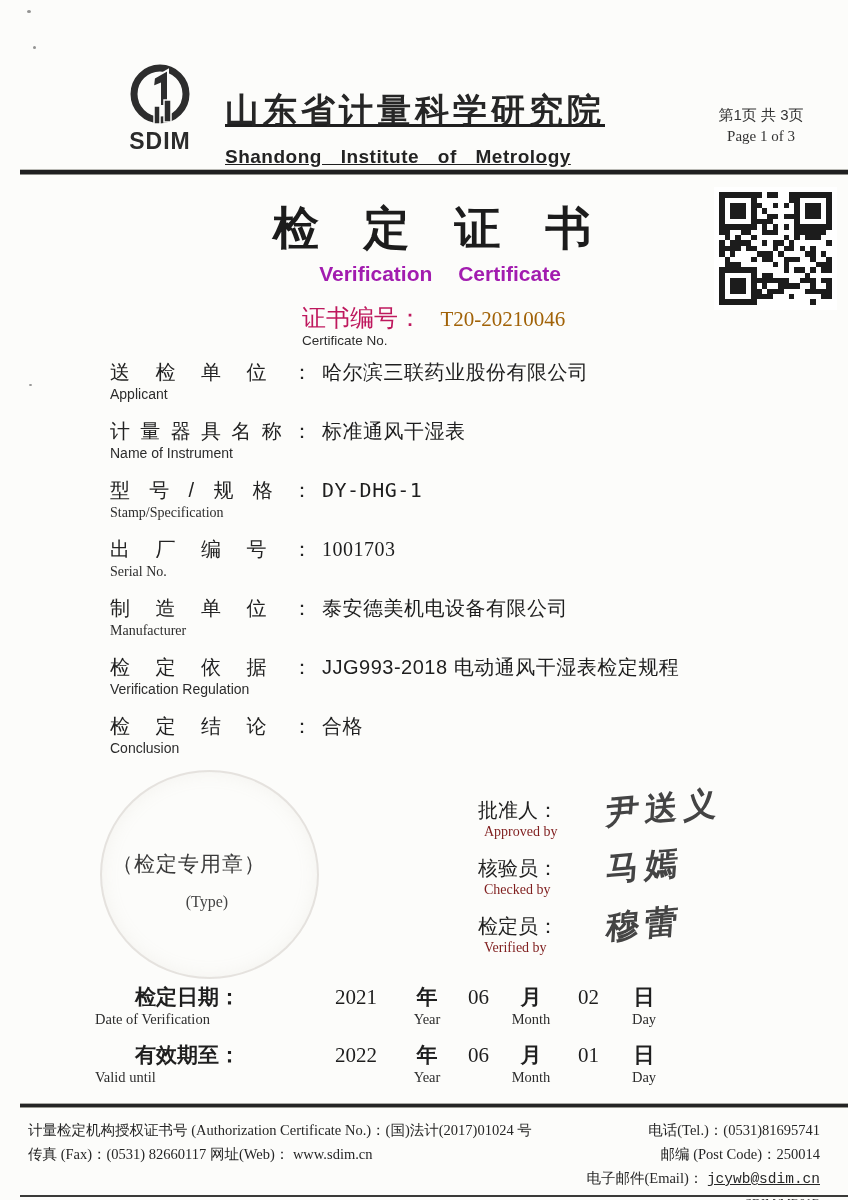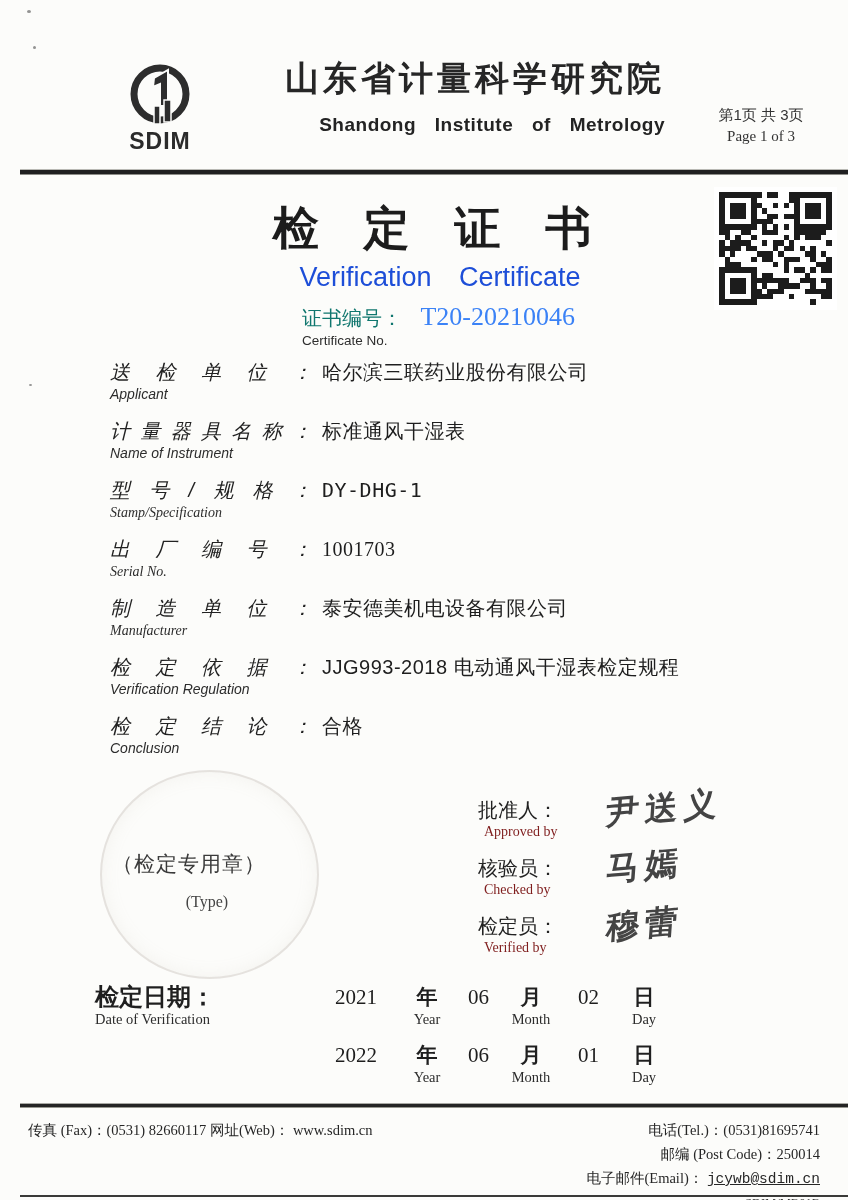--- a/index.html
+++ b/index.html
@@ -9,46 +9,46 @@
     font-family:"Liberation Sans", sans-serif;
   }
   .serif{font-family:"Liberation Serif", serif;}
   .mono{font-family:"DejaVu Sans Mono", monospace;}
   .abs{position:absolute;}
 
   
   .logo-wrap{left:110px;top:60px;width:100px;text-align:center;}
   .logo-mark{display:block;margin:0 auto;}
   .logo-text{font-weight:700;font-size:23px;letter-spacing:1px;color:#2b2b2b;margin-top:-4px;}
-  .title-block{left:225px;top:56px;width:440px;text-align:right;}
+  .title-block{left:225px;top:88px;width:440px;text-align:left;text-decoration:underline;}
   .title-cn{font-size:34px;font-weight:600;letter-spacing:4px;color:#262626;}
   .title-en{font-size:19px;font-weight:700;word-spacing:13px;color:#232323;margin-top:12px;letter-spacing:.5px;}
   .page-info{left:686px;top:106px;width:150px;text-align:center;font-size:15px;color:#333;}
   .page-info .en{margin-top:3px;}
   .rule-header{left:20px;top:169px;width:828px;height:6px;
     background:linear-gradient(180deg,#b9b9b4 0 1px,#202020 1px 5px,#8d8d88 5px 6px);}
 
   
   .qr{left:714px;top:187px;width:123px;height:123px;background:#fff;}
   .qr svg{width:100%;height:100%;display:block;fill:#1c1c1c;shape-rendering:crispEdges;}
 
   
   .cert-title{left:140px;top:198px;width:600px;text-align:center;
     font-size:46px;font-weight:700;letter-spacing:16px;color:#1c1c1c;}
   .cert-title-en{left:140px;top:262px;width:600px;text-align:center;
-    font-size:27px;font-weight:400;word-spacing:20px;color:#1d4ed8;}
+    font-size:21px;font-weight:700;word-spacing:20px;color:#a21caf;}
   .certno-row{left:302px;top:302px;white-space:nowrap;}
-  .certno-label{font-size:20px;color:#0f766e;}
-  .certno-value{font-size:26px;margin-left:14px;color:#3b82f6;margin-top:24px;}
+  .certno-label{font-size:24px;color:#be185d;}
+  .certno-value{font-size:21px;margin-left:14px;color:#a16207;margin-top:24px;}
   .certno-en{left:302px;top:333px;font-size:13.5px;color:#2e2e2e;}
 
   
   .fields{left:110px;top:359px;width:640px;}
   .frow{display:flex;align-items:flex-start;margin-bottom:15px;}
-  .fleft{width:202px;flex:none;font-style:italic;}
+  .fleft{width:202px;flex:none;}
   .cn-label{font-size:20px;font-weight:500;line-height:26px;color:#222;
     text-align:justify;text-align-last:justify;text-justify:inter-ideograph;width:100%;}
   .en-label{font-size:14px;line-height:17px;color:#2c2c2c;margin-top:1px;}
   .fvalue{font-size:20px;line-height:26px;margin-left:10px;color:#1e1e1e;letter-spacing:.5px;white-space:nowrap;}
 
   
   .stamp-circle{left:100px;top:770px;width:215px;height:205px;border-radius:50%;
     border:2px solid rgba(175,165,158,.30);
     box-shadow:inset 0 0 18px rgba(180,170,160,.12);}
   .stamp-cn{left:112px;top:850px;width:190px;font-size:21px;letter-spacing:1px;color:#3a3a3a;}
@@ -58,21 +58,21 @@
   .sigs{left:478px;top:798px;width:330px;}
   .sig-row{position:relative;height:58px;}
   .sig-cn{font-size:20px;font-weight:500;color:#222;line-height:25px;}
   .sig-en{font-size:14px;color:#7f1d1d;line-height:18px;margin-left:6px;}
   .sig-name{position:absolute;left:128px;top:-12px;font-size:33px;font-weight:600;color:#2b2b2b;
     transform:rotate(-5deg) skewX(-9deg);letter-spacing:6px;white-space:nowrap;opacity:.88;}
 
   
   .date-row{left:95px;width:700px;height:56px;}
   .d1{top:984px;} .d2{top:1042px;}
-  .date-label .cn{font-size:24px;font-weight:600;color:#1f1f1f;line-height:26px;}
+  .date-label .cn{font-size:21px;font-weight:600;color:#1f1f1f;line-height:26px;margin-left:40px;}
   .date-label .en{font-size:14.5px;color:#2c2c2c;line-height:18px;}
   .dval{position:absolute;top:0;font-size:21px;color:#1d1d1d;line-height:26px;}
   .dunit{position:absolute;top:0;width:48px;text-align:center;}
   .dunit .cn{font-size:21px;font-weight:600;line-height:26px;color:#1f1f1f;}
   .dunit .en{font-size:14.5px;color:#2c2c2c;line-height:18px;}
 
   
   .rule-footer{left:20px;top:1103px;width:828px;height:5px;
     background:linear-gradient(180deg,#a9a9a4 0 1px,#242424 1px 4px,#97978f 4px 5px);}
   .footer{left:28px;top:1118px;width:792px;display:flex;justify-content:space-between;}
@@ -456,20 +456,24 @@
       <div class="en serif">Month</div>
     </div>
     <span class="dval serif" style="left:483px">02</span>
     <div class="dunit" style="left:525px">
       <div class="cn">日</div>
       <div class="en serif">Day</div>
     </div>
   </div>
 
   <div class="abs date-row d2">
+    <div class="date-label">
+      <div class="cn">有效期至：</div>
+      <div class="en serif">Valid until</div>
+    </div>
     <span class="dval serif" style="left:240px">2022</span>
     <div class="dunit" style="left:308px">
       <div class="cn">年</div>
       <div class="en serif">Year</div>
     </div>
     <span class="dval serif" style="left:373px">06</span>
     <div class="dunit" style="left:412px">
       <div class="cn">月</div>
       <div class="en serif">Month</div>
     </div>
@@ -477,20 +481,21 @@
     <div class="dunit" style="left:525px">
       <div class="cn">日</div>
       <div class="en serif">Day</div>
     </div>
   </div>
 
   <div class="abs rule-footer"></div>
 
   <div class="abs footer serif">
     <div class="f-left">
+      <div>计量检定机构授权证书号 (Authorization Certificate No.)：(国)法计(2017)01024 号</div>
       <div>传真 (Fax)：(0531) 82660117  网址(Web)： www.sdim.cn</div>
     </div>
     <div class="f-right">
       <div>电话(Tel.)：(0531)81695741</div>
       <div>邮编 (Post Code)：250014</div>
       <div><span>电子邮件(Email)： </span><span class="u">jcywb@sdim.cn</span></div>
       <div class="form-code">SDIM/MB01B</div>
     </div>
   </div>
 

